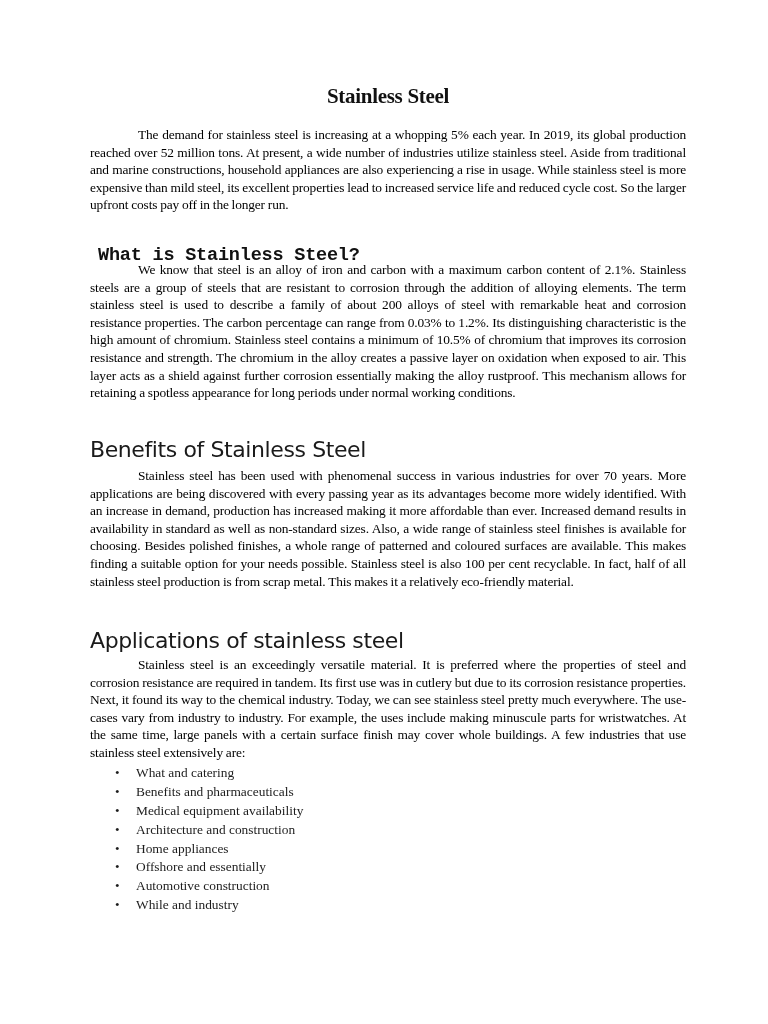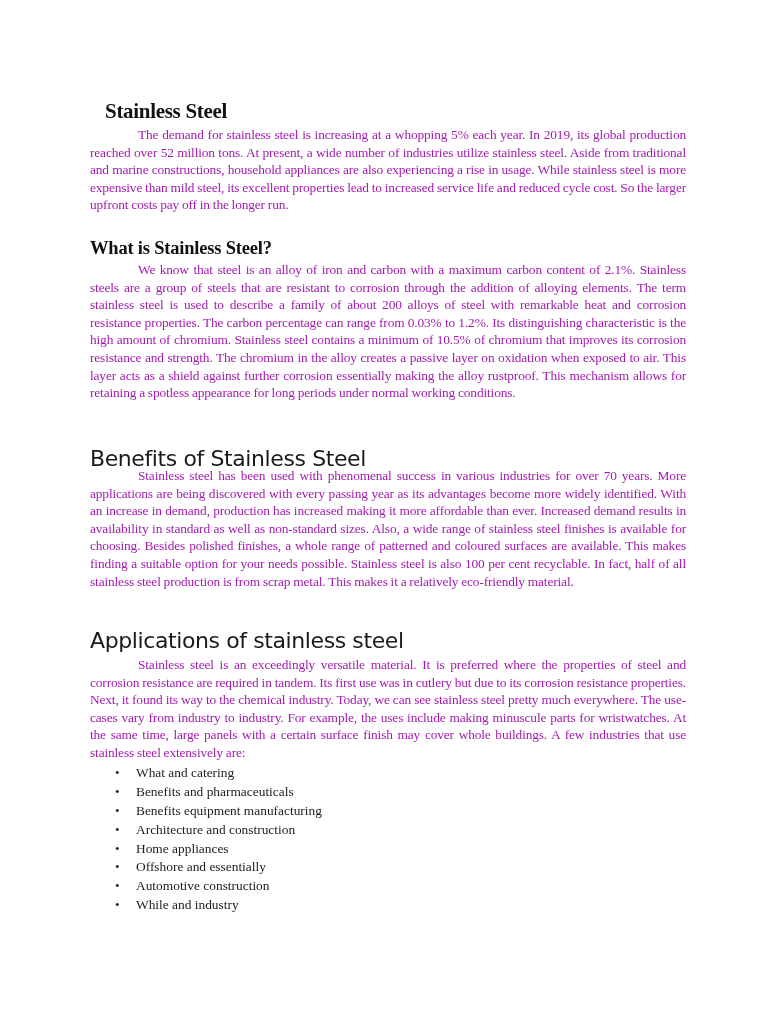--- a/index.html
+++ b/index.html
@@ -18,48 +18,48 @@
       position: absolute;
       left: 90px;
       top: 0;
       width: 596px;
     }
     .title {
       position: absolute;
       left: 0;
       width: 596px;
       top: 84px;
-      text-align: left;
+      text-align: center;
       font-family: "Liberation Serif", serif;
       font-weight: bold;
       font-size: 21px;
       line-height: 24px;
       letter-spacing: -0.3px;
       color: #111;
-      margin: 15px;
+      margin: 0;
     }
     .para {
       position: absolute;
       left: 0;
       width: 596px;
       margin: 0;
       font-family: "Liberation Serif", serif;
       font-size: 13.4px;
       line-height: 17.6px;
       text-align: justify;
       text-indent: 48px;
-      color: #a21caf;
+      color: #000000;
       letter-spacing: -0.15px;
       word-spacing: -0.3px;
     }
     .h2-serif {
       position: absolute;
       left: 0;
-      margin: 0;
-      font-family: Liberation Serif, serif;
+      margin: 8px;
+      font-family: Liberation Mono, monospace;
       font-weight: bold;
       font-size: 18.5px;
       line-height: 22px;
       color: #111;
       letter-spacing: -0.2px;
     }
     .h2-sans {
       position: absolute;
       left: 0;
       margin: 0;
@@ -100,30 +100,30 @@
 
 <div class="page">
 
   <h1 class="title">Stainless Steel</h1>
 
   <p class="para" style="top:126px;">The demand for stainless steel is increasing at a whopping 5% each year. In 2019, its global production reached over 52 million tons. At present, a wide number of industries utilize stainless steel. Aside from traditional and marine constructions, household appliances are also experiencing a rise in usage. While stainless steel is more expensive than mild steel, its excellent properties lead to increased service life and reduced cycle cost. So the larger upfront costs pay off in the longer run.</p>
 
   <h2 class="h2-serif" style="top:237px;">What is Stainless Steel?</h2>
   <p class="para" style="top:261px;">We know that steel is an alloy of iron and carbon with a maximum carbon content of 2.1%. Stainless steels are a group of steels that are resistant to corrosion through the addition of alloying elements. The term stainless steel is used to describe a family of about 200 alloys of steel with remarkable heat and corrosion resistance properties. The carbon percentage can range from 0.03% to 1.2%. Its distinguishing characteristic is the high amount of chromium. Stainless steel contains a minimum of 10.5% of chromium that improves its corrosion resistance and strength. The chromium in the alloy creates a passive layer on oxidation when exposed to air. This layer acts as a shield against further corrosion essentially making the alloy rustproof. This mechanism allows for retaining a spotless appearance for long periods under normal working conditions.</p>
 
-  <h2 class="h2-sans" style="top:445px;">Benefits of Stainless Steel</h2>
+  <h2 class="h2-sans" style="top:436px;">Benefits of Stainless Steel</h2>
   <p class="para" style="top:467px;">Stainless steel has been used with phenomenal success in various industries for over 70 years. More applications are being discovered with every passing year as its advantages become more widely identified. With an increase in demand, production has increased making it more affordable than ever. Increased demand results in availability in standard as well as non-standard sizes. Also, a wide range of stainless steel finishes is available for choosing. Besides polished finishes, a whole range of patterned and coloured surfaces are available. This makes finding a suitable option for your needs possible. Stainless steel is also 100 per cent recyclable. In fact, half of all stainless steel production is from scrap metal. This makes it a relatively eco-friendly material.</p>
 
   <h2 class="h2-sans" style="top:627px;">Applications of stainless steel</h2>
   <p class="para" style="top:656px;">Stainless steel is an exceedingly versatile material. It is preferred where the properties of steel and corrosion resistance are required in tandem. Its first use was in cutlery but due to its corrosion resistance properties. Next, it found its way to the chemical industry. Today, we can see stainless steel pretty much everywhere. The use-cases vary from industry to industry. For example, the uses include making minuscule parts for wristwatches. At the same time, large panels with a certain surface finish may cover whole buildings. A few industries that use stainless steel extensively are:</p>
 
   <ul class="list">
     <li><span class="bullet">•</span><span>What and catering</span></li>
     <li><span class="bullet">•</span><span>Benefits and pharmaceuticals</span></li>
-    <li><span class="bullet">•</span><span>Benefits equipment manufacturing</span></li>
+    <li><span class="bullet">•</span><span>Medical equipment availability</span></li>
     <li><span class="bullet">•</span><span>Architecture and construction</span></li>
     <li><span class="bullet">•</span><span>Home appliances</span></li>
     <li><span class="bullet">•</span><span>Offshore and essentially</span></li>
     <li><span class="bullet">•</span><span>Automotive construction</span></li>
     <li><span class="bullet">•</span><span>While and industry</span></li>
   </ul>
 
 </div>
 
 </body></html>

